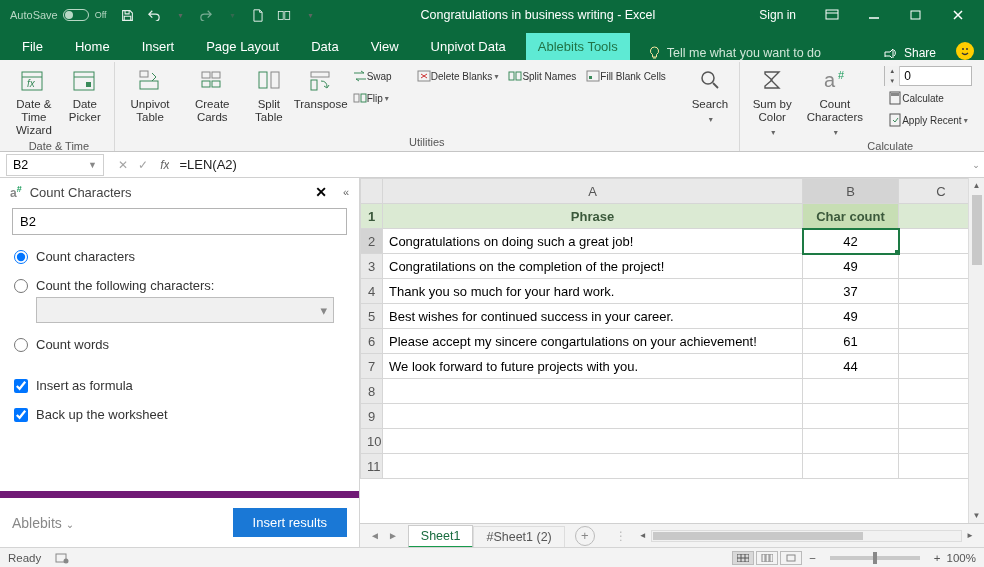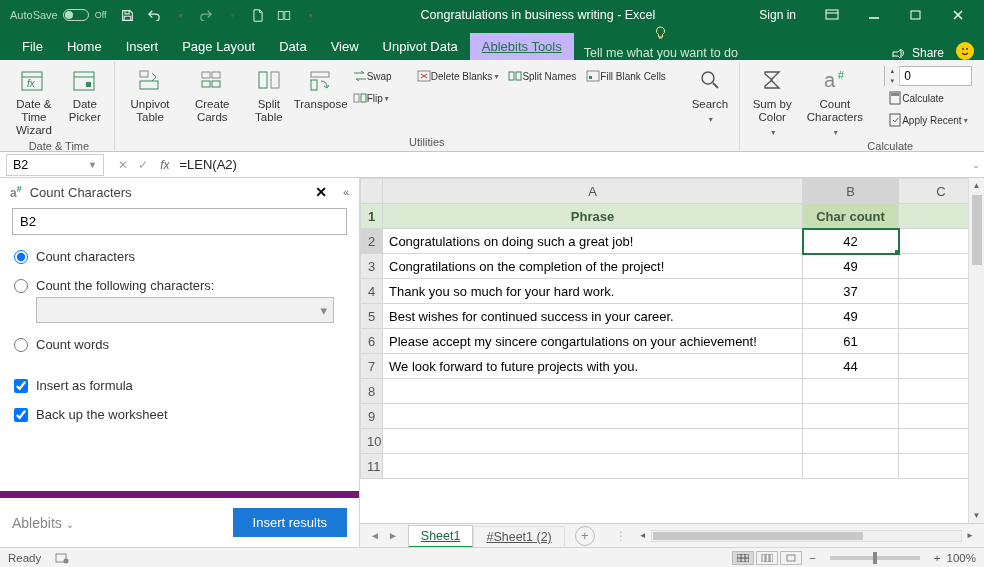--- a/index.html
+++ b/index.html
@@ -9,24 +9,24 @@
   .titlebar .autosave { margin-left: 10px; display: flex; align-items: center; color: #b8d8c5; font-size: 11px; }
   .titlebar .autosave-toggle { margin-left: 5px; width: 26px; height: 12px; border: 1px solid #b8d8c5; border-radius: 6px; position: relative; }
   .titlebar .autosave-toggle::before { content:""; position:absolute; left:1px; top:1px; width:8px; height:8px; border-radius:50%; background:#b8d8c5; }
   .titlebar .qa-icons { display: flex; gap: 12px; margin-left: 14px; align-items: center; }
   .titlebar .qa-icon { width: 14px; height: 14px; display: flex; align-items: center; justify-content: center; color: #fff; opacity: 0.9; }
   .titlebar .title { flex: 1; text-align: center; font-size: 12.5px; }
   .titlebar .right { display: flex; align-items: center; gap: 12px; margin-right: 6px; }
   .titlebar .wbtns { display: flex; gap: 14px; margin-left: 10px; margin-right: 6px; }
   .titlebar .wbtn { width: 28px; height: 20px; display:flex; align-items:center; justify-content:center; }
 
-  .tabsbar { height: 30px; background: #0b6a3d; display: flex; align-items: flex-end; padding-left: 10px; color: #fff; }
+  .tabsbar { height: 30px; background: #0b6a3d; display: flex; align-items: flex-end; padding-left: 10px; color: #fff; gap: 8px; }
   .tab { padding: 6px 12px; font-size: 13px; color: #fff; cursor: pointer; }
-  .tab.active { background: #c4b5fd; color: #217346; text-decoration: underline; }
-  .tellme { display:flex; align-items:center; gap:6px; padding: 0 10px; color: #d0e6d8; font-size:12.5px; margin-top:-6px;flex-direction:column;}
+  .tab.active { background: #5eead4; color: #217346; }
+  .tellme { display:flex; align-items:center; gap:6px; padding: 0 10px; color: #d0e6d8; font-size:12.5px; margin-top:-6px;}
   .tabsbar .spacer { flex:1; }
   .share { color:#fff; display:flex; align-items:flex-start; gap:6px; padding: 0 12px; }
   .smiley { width:18px; height:18px; border-radius:50%; background:#ffce00; display:flex; align-items:center;justify-content:center; margin-right:10px;}
 
   .ribbon { height: 92px; background: #f3f3f3; border-bottom: 1px solid #c5c5c5; display: flex; padding: 2px 0 0 4px; }
   .ribbon-group { display:flex; flex-direction:column; padding: 0 6px; }
   .ribbon-group + .ribbon-group { border-left: 1px solid #d8d8d8; }
   .ribbon-group .row { display:flex; gap: 4px; align-items:flex-start; }
   .ribbon-group .label { text-align:center; font-size:11px; color:#555; margin-top:auto; padding-bottom:3px;}
   .rbtn-big { display:flex; flex-direction:column; align-items:center; gap:4px; padding: 4px 6px 2px; font-size:11.5px; color:#333; cursor:pointer; text-align:center; line-height:1.15; min-width:46px;}
@@ -75,21 +75,21 @@
   .hdr-row td.b { background:#c7deb4; }
   .cell-b { text-align:center !important;}
   .sel-cell { outline:2px solid #1d7a44; outline-offset:-1px; position:relative;}
   .sel-cell::after { content:""; position:absolute; right:-3px; bottom:-3px; width:6px; height:6px; background:#1d7a44;}
   .vscroll { position:absolute; right:0; top:0; bottom:0; width:16px; background:#f1f1f1; border-left:1px solid #dcdcdc; display:flex; flex-direction:column; align-items:center;}
   .vscroll .arrow { font-size:8px; color:#666; padding:3px 0;}
   .vscroll .thumb { width:10px; height:70px; background:#c8c8c8; margin-top:2px;}
 
   .sheet-tabs { height:24px; background:#f3f3f3; display:flex; align-items:center; border-top:1px solid #d0d0d0;}
   .sheet-nav { display:flex; gap:8px; padding:0 10px; color:#888; font-size:10px;}
-  .sheet-tab { padding:3px 12px; font-size:12.5px; border:1px solid #ccc; background:#fff; color:#186b3e; border-bottom:none; margin-bottom:-1px;text-decoration:underline;}
+  .sheet-tab { padding:3px 12px; font-size:12.5px; border:1px solid #ccc; background:#fff; color:#186b3e; border-bottom:none; margin-bottom:-1px;}
   .sheet-tab.active { border-bottom:2px solid #189a4c; background:#fff; font-weight:500;}
   .sheet-tab.inactive { background:#f3f3f3; color:#555; border-color:#ddd;}
   .sheet-add { width:20px; height:20px; border:1px solid #bbb; border-radius:50%; display:flex;align-items:center;justify-content:center;color:#888;margin-left:10px;font-size:13px;}
   .hscroll { flex:1; display:flex; align-items:center; padding:0 6px 0 20px;}
   .hscroll .track { flex:1; height:12px; background:#f1f1f1; border:1px solid #dcdcdc; position:relative;}
   .hscroll .thumb { position:absolute; left:1px; top:1px; height:8px; width:210px; background:#c8c8c8;}
   .hscroll .arrow { font-size:8px; color:#666; padding:0 4px;}
 
   .statusbar { position:absolute; bottom:0; left:0; right:0; height:20px; background:#f3f3f3; border-top:1px solid #d4d4d4; display:flex; align-items:center; font-size:11.5px; color:#555; padding:0 8px;}
   .statusbar .sep { flex:1;}

